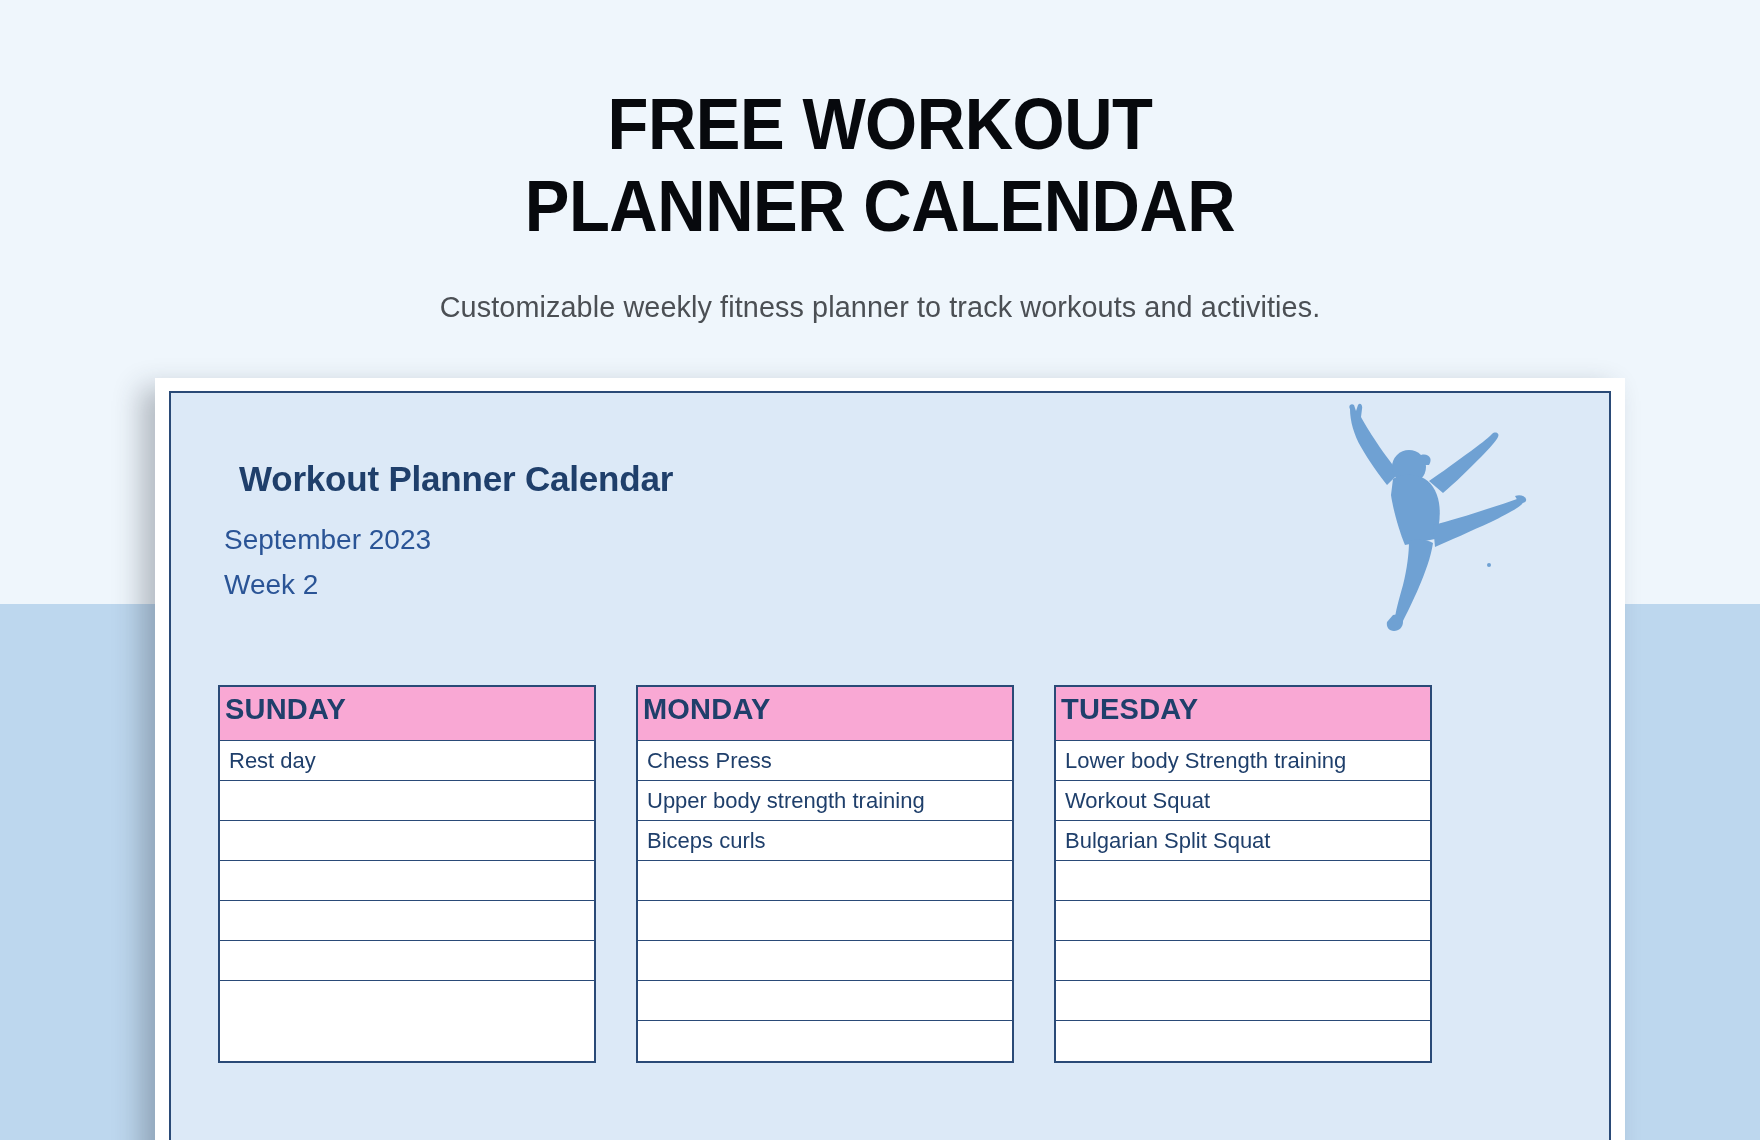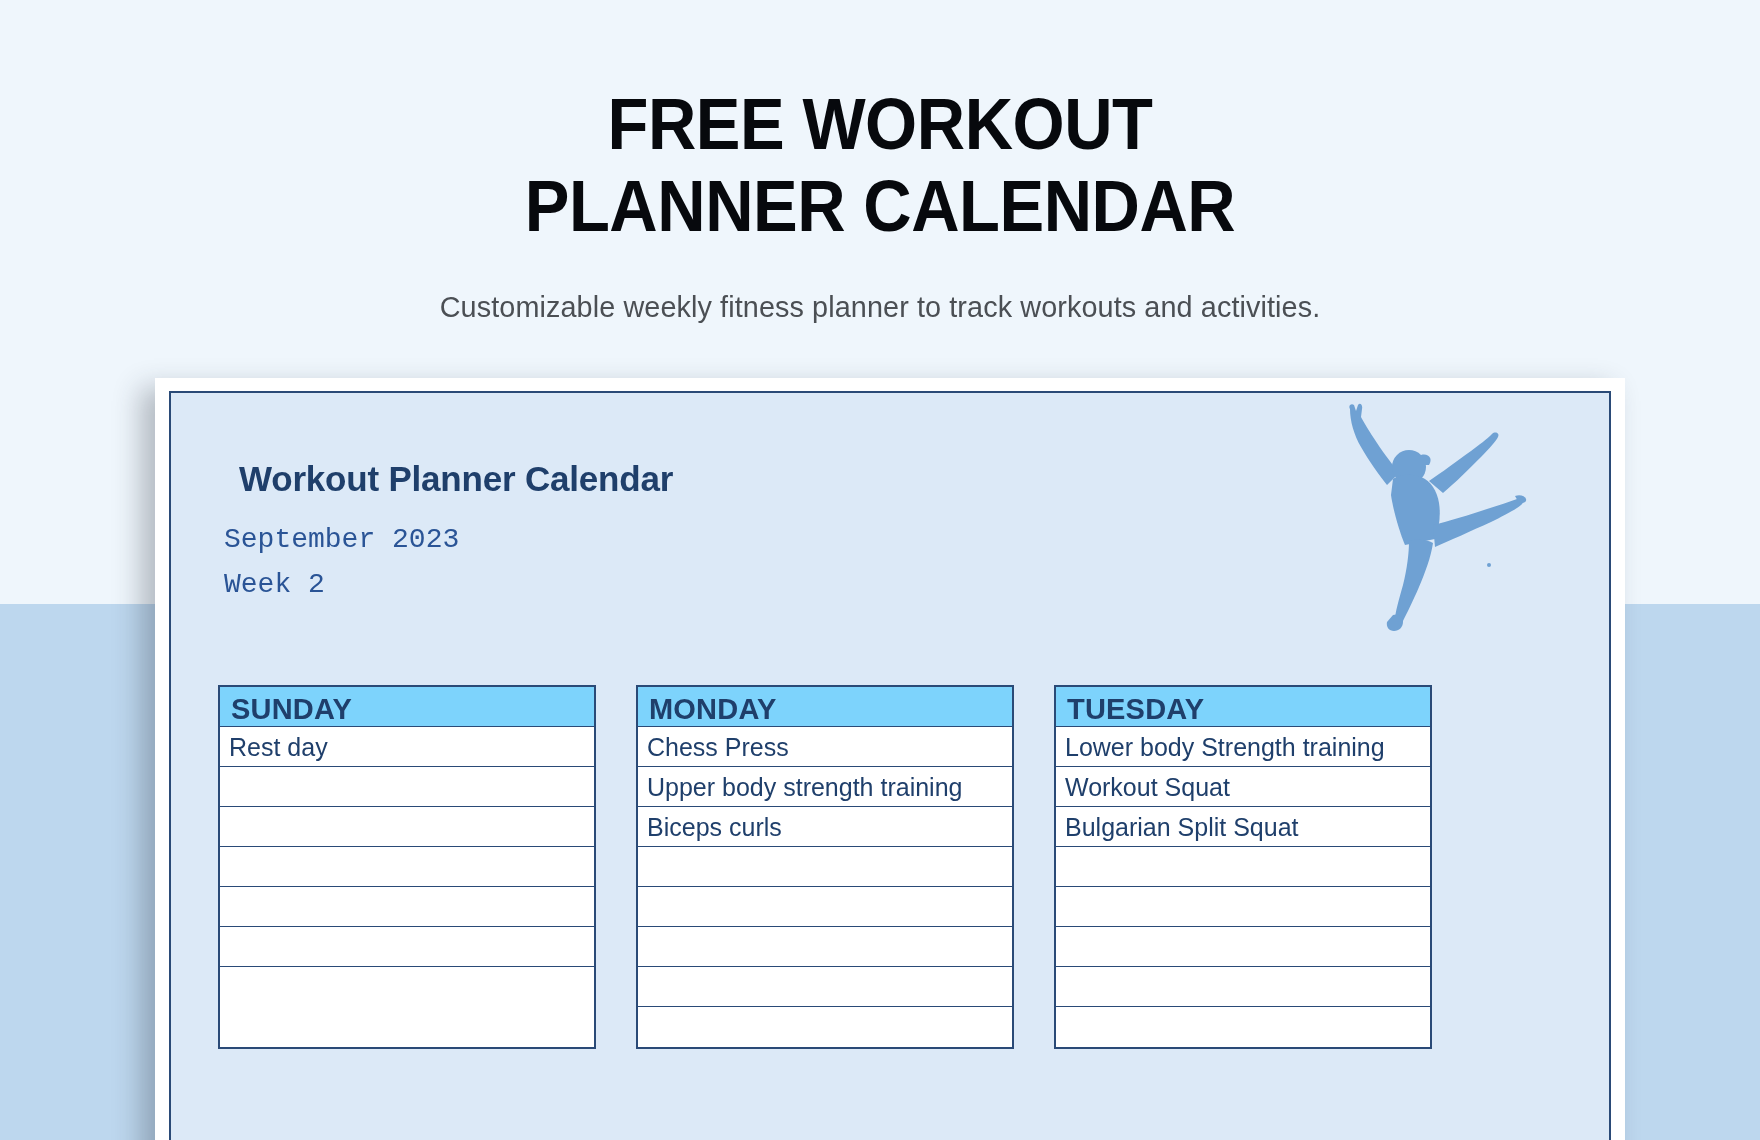--- a/index.html
+++ b/index.html
@@ -110,21 +110,20 @@
     letter-spacing: -0.2px;
     white-space: nowrap;
   }
   .sheet-sub {
     margin: 0;
     font-size: 28px;
     line-height: 45px;
     font-weight: 400;
     color: #2a5496;
     white-space: nowrap;
-    font-family: Liberation Mono, monospace;
   }
 
   
   .athlete {
     position: absolute;
     right: 70px;
     top: 10px;
     width: 210px;
     height: 240px;
     z-index: 2;
@@ -140,37 +139,37 @@
     gap: 40px;
     z-index: 3;
   }
   .day-col {
     width: 378px;
     border: 2px solid #2a4a77;
     box-sizing: border-box;
     background: #ffffff;
   }
   .day-head {
-    background: #7dd3fc;
+    background: #f9a8d4;
     color: #1f3f6b;
     font-weight: 700;
     font-size: 29px;
     line-height: 44px;
-    height: 40px;
-    padding: 0 0 0 11px;
+    height: 54px;
+    padding: 0 0 0 5px;
     border-bottom: 1px solid #2a4a77;
     box-sizing: border-box;
     letter-spacing: 0.2px;
     white-space: nowrap;
     overflow: hidden;
   }
   .day-cell {
     height: 40px;
     line-height: 40px;
-    font-size: 25px;
+    font-size: 22px;
     color: #1f3f6b;
     padding: 0 6px 0 9px;
     border-bottom: 1px solid #2a4a77;
     box-sizing: border-box;
     white-space: nowrap;
     overflow: hidden;
   }
   .day-cell:last-child { border-bottom: none; }
 </style>
 </head>

